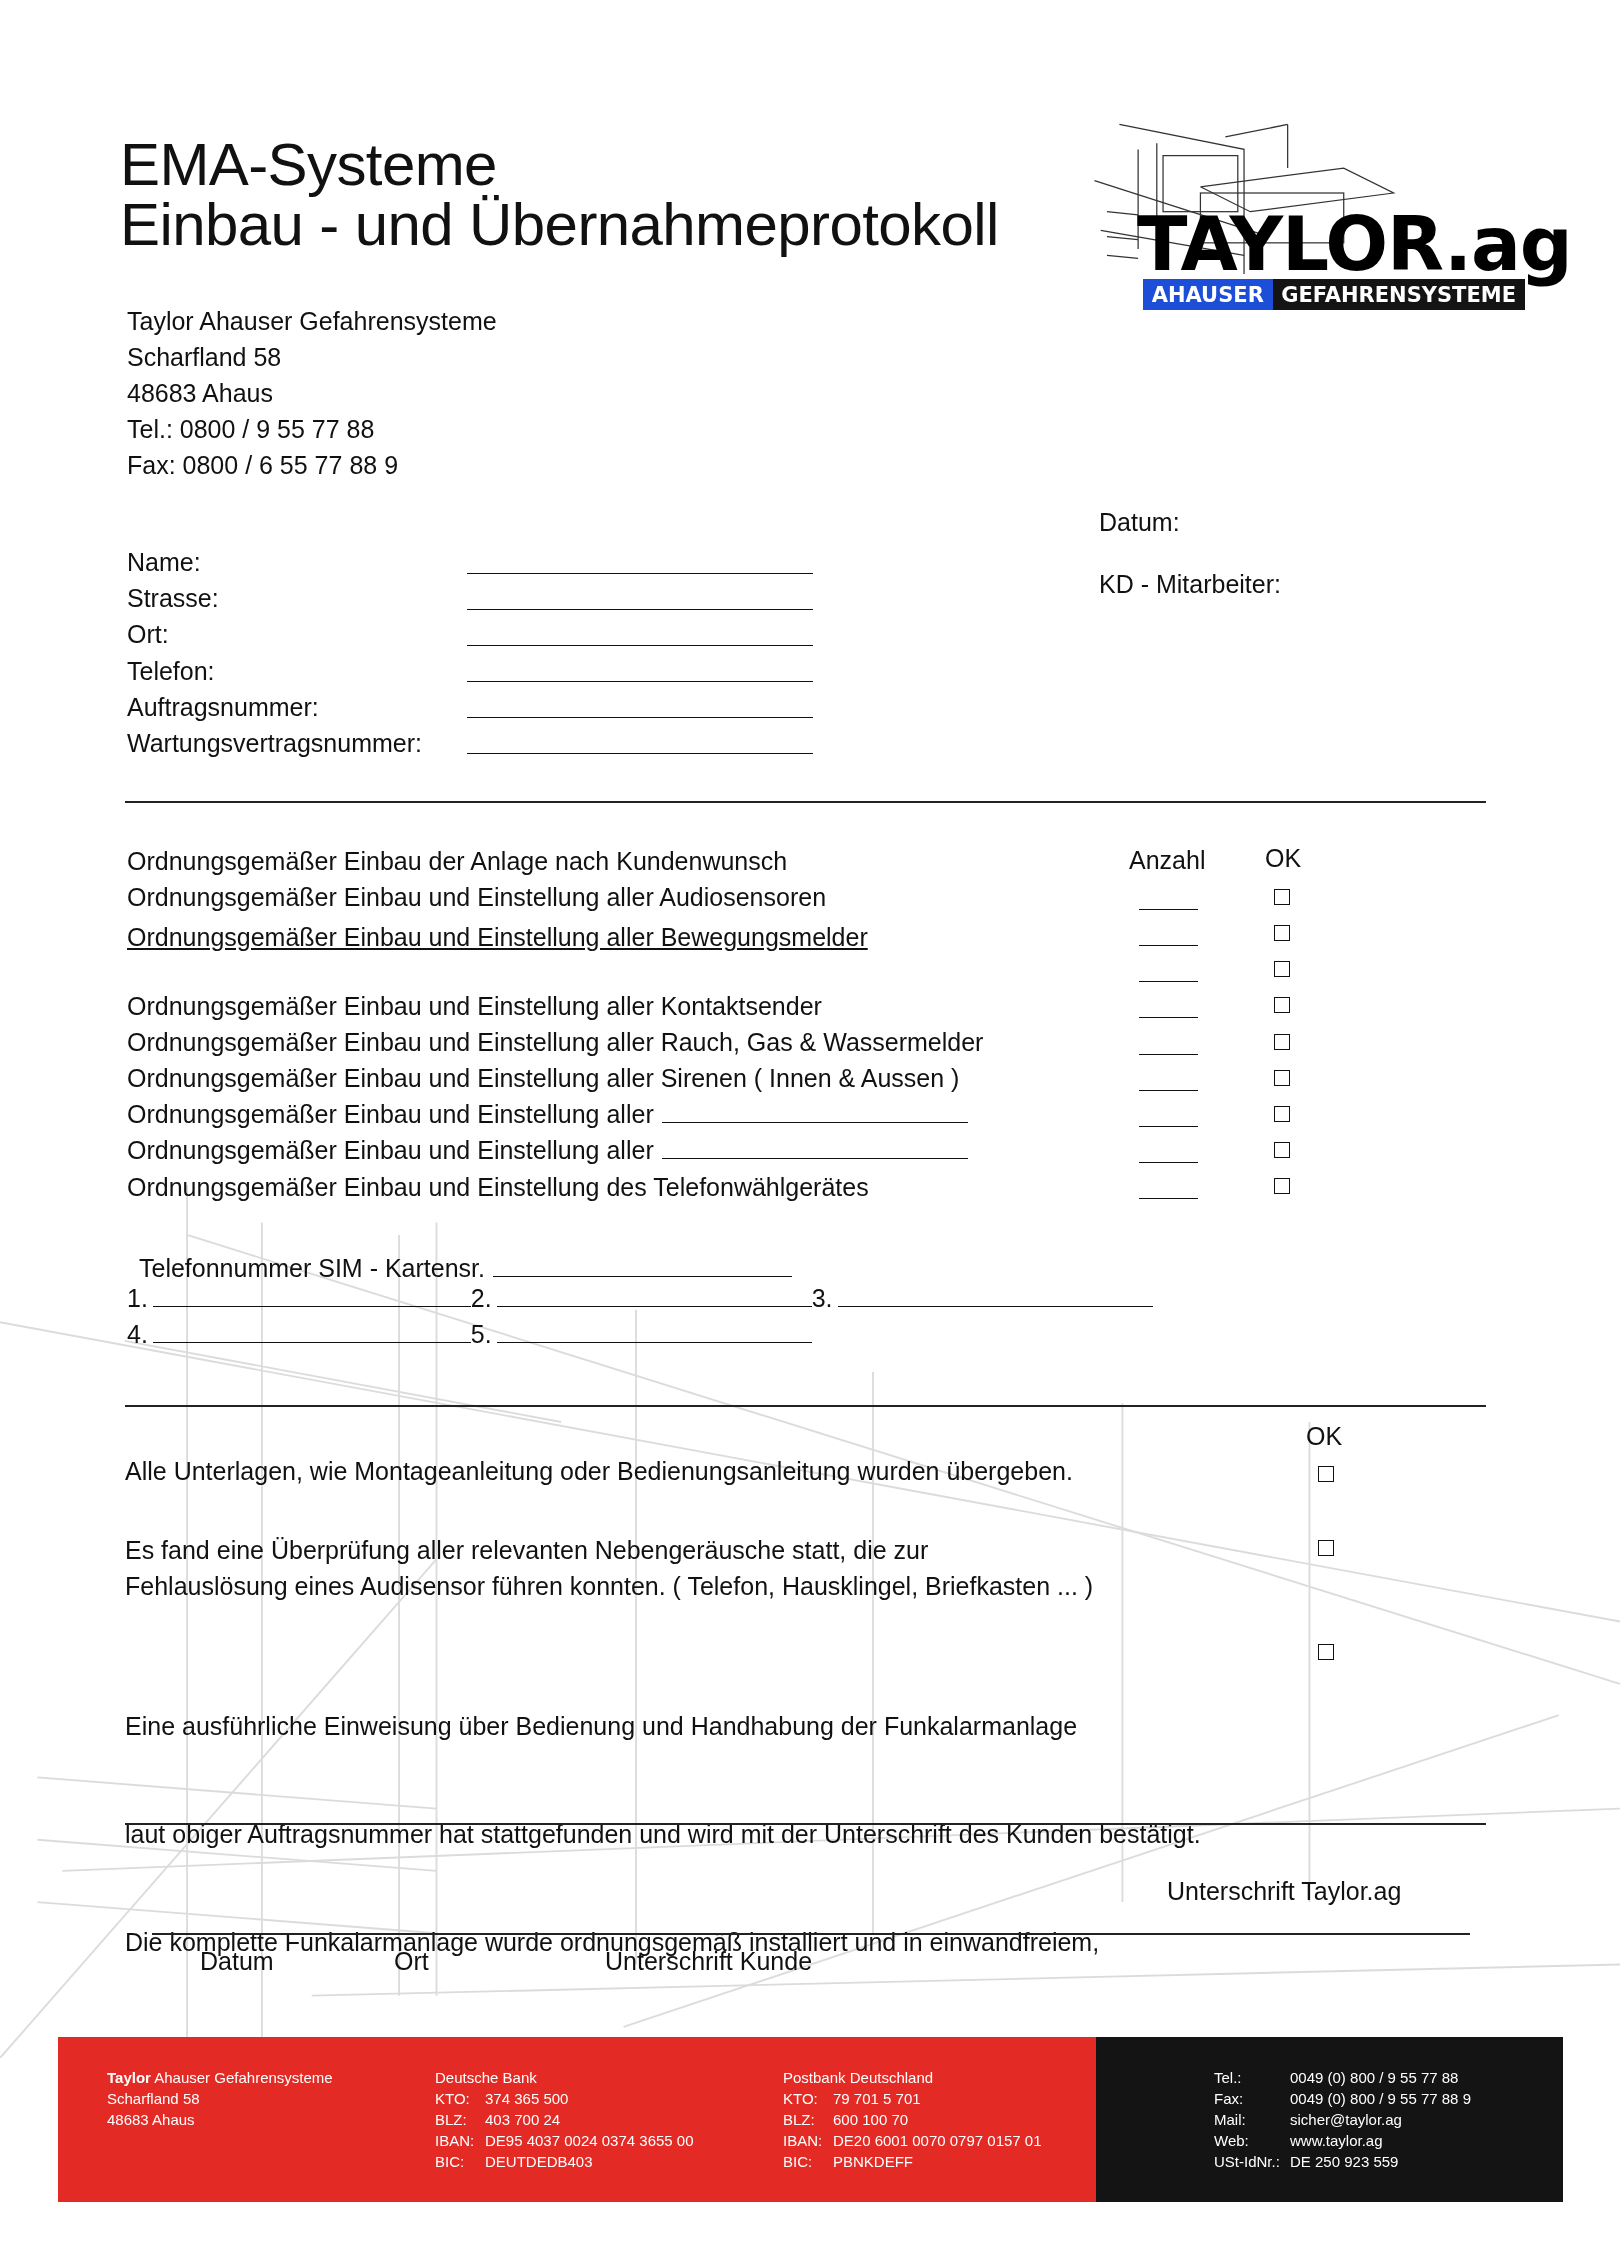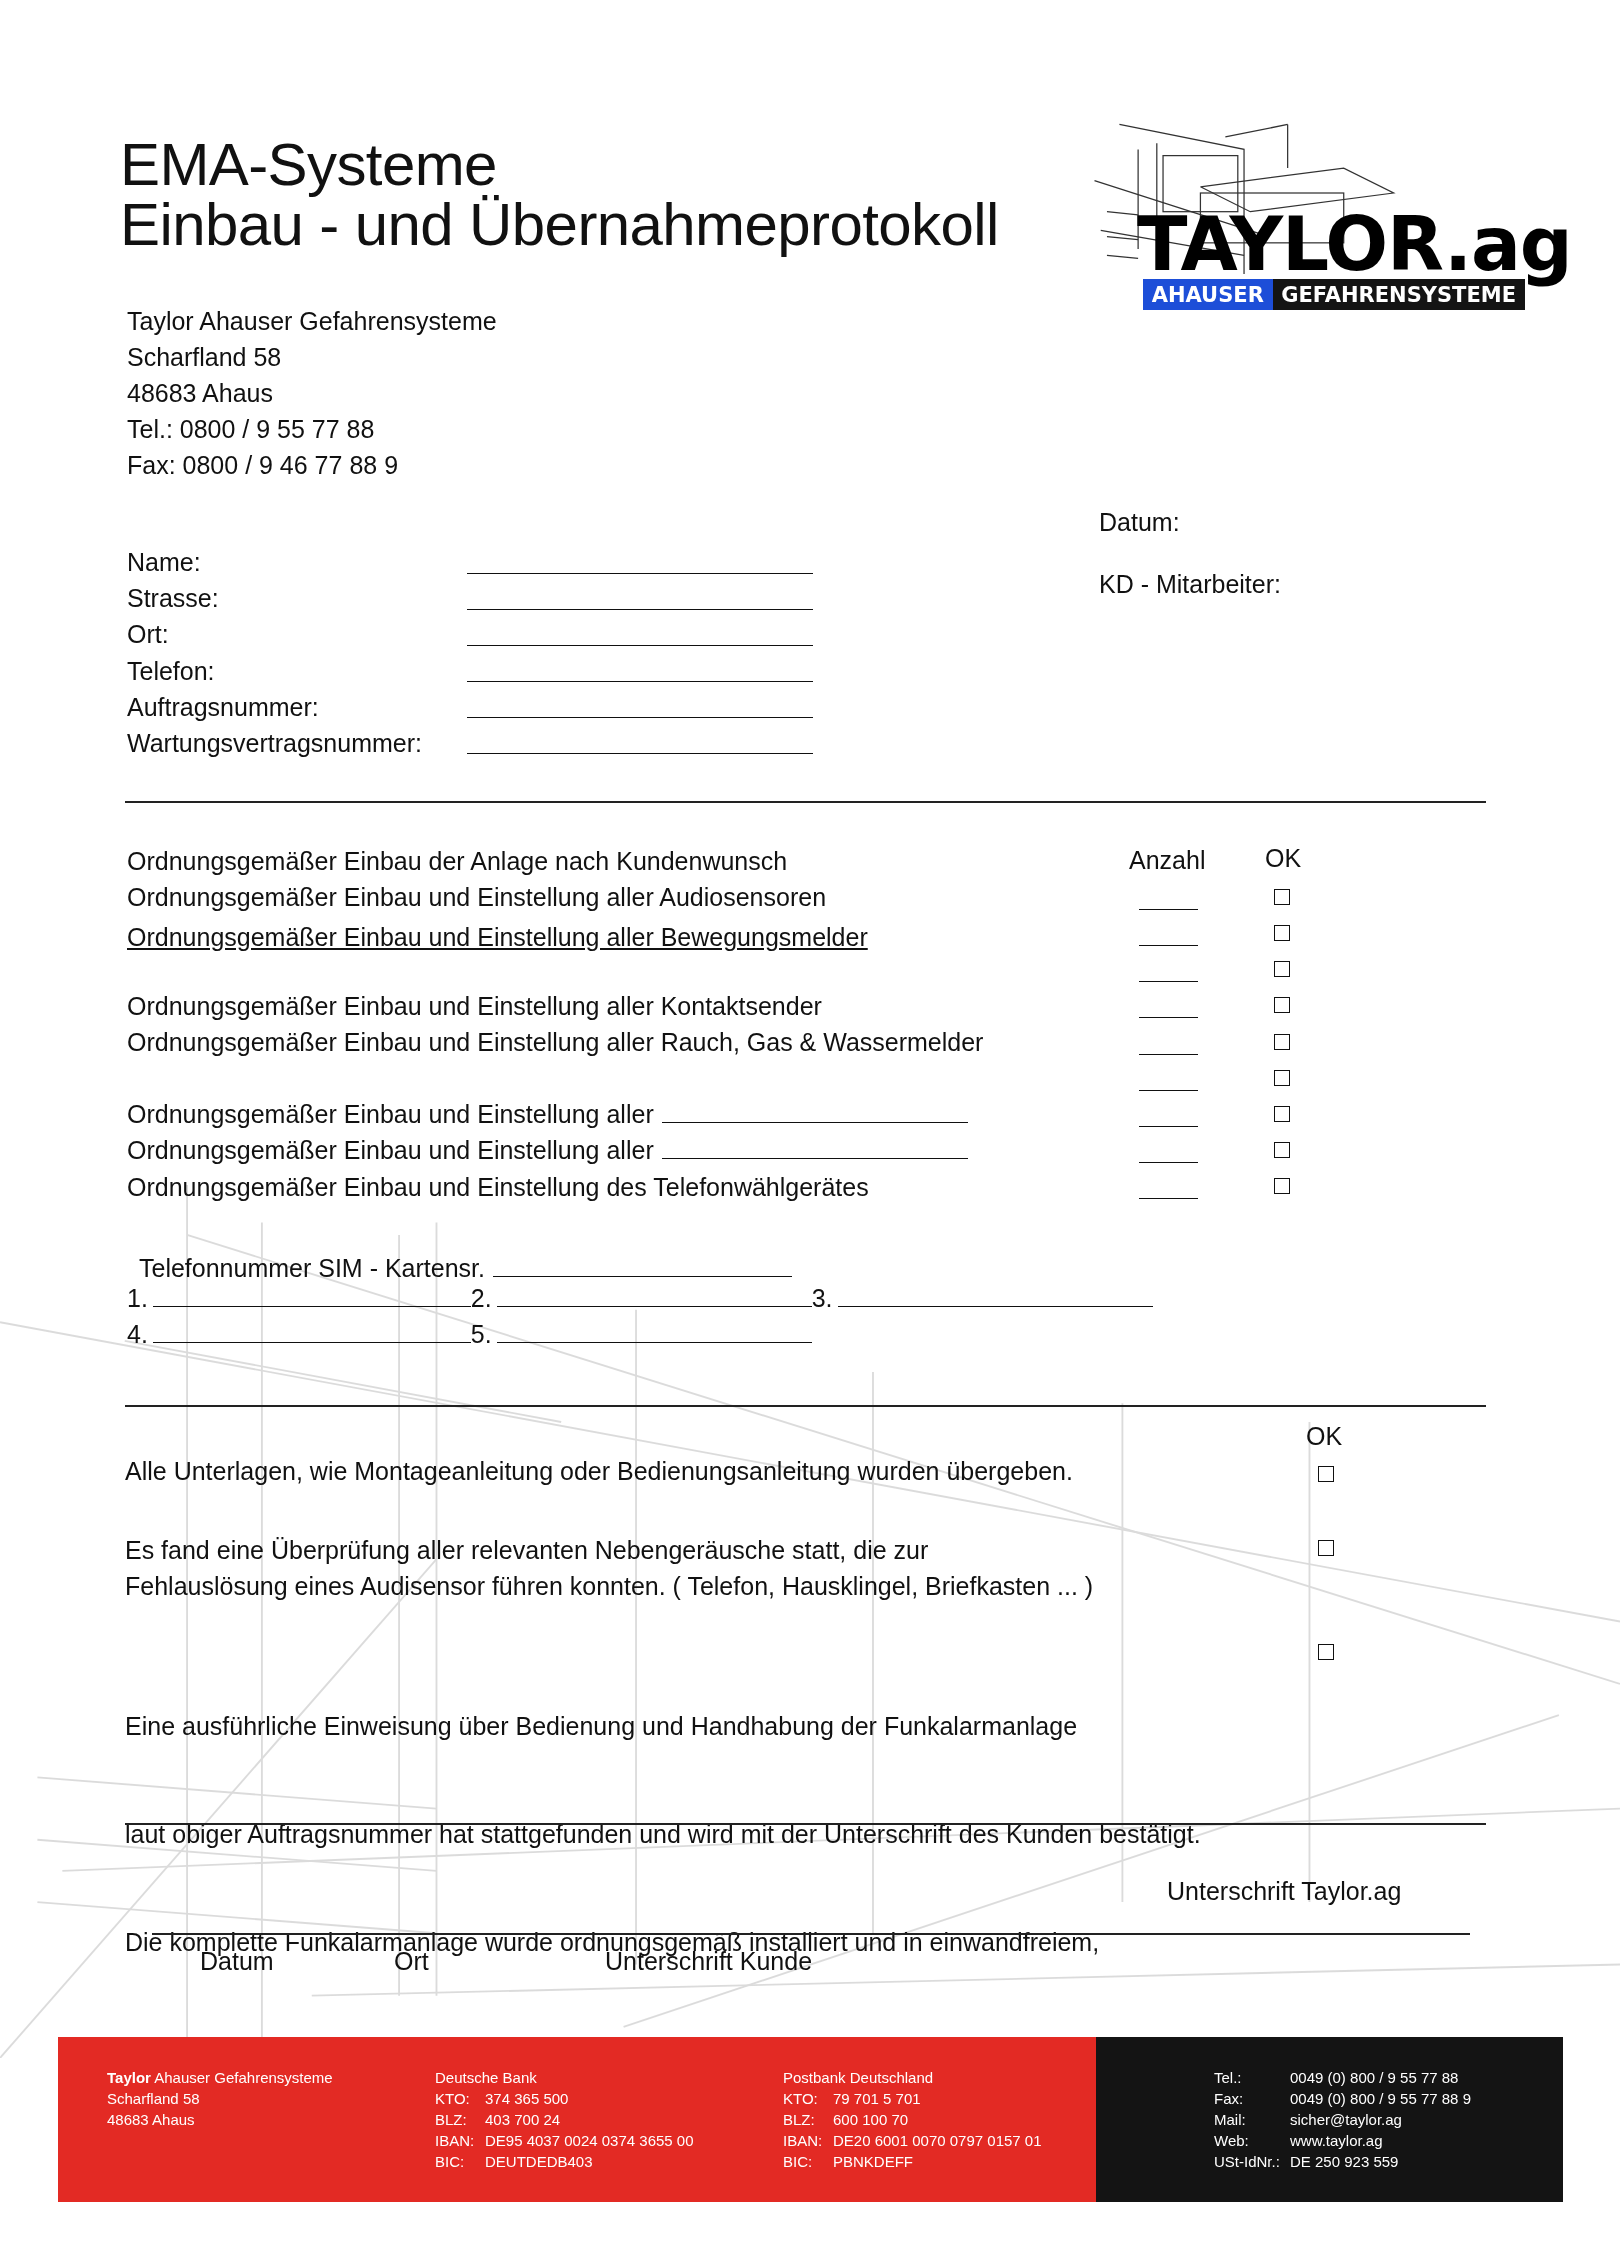--- a/index.html
+++ b/index.html
@@ -78,21 +78,21 @@
     <span style="background:#1d4ed8;">AHAUSER</span>
     <span style="background:#141414;">GEFAHRENSYSTEME</span>
   </div>
 </div>
 
 <div class="abs t" style="left:127px; top:303px; line-height:36px;">
   <div>Taylor Ahauser Gefahrensysteme</div>
   <div>Scharfland 58</div>
   <div>48683 Ahaus</div>
   <div>Tel.: 0800 / 9 55 77 88</div>
-  <div>Fax: 0800 / 9 46 77 88 9</div>
+  <div>Fax: 0800 / 6 55 77 88 9</div>
 </div>
 
 <div class="abs t" style="left:1099px; top:510px;">Datum:</div>
 <div class="abs t" style="left:1099px; top:572px;">KD - Mitarbeiter:</div>
 
 <div class="abs" style="left:127px; top:550px;">
   <div class="t" style="position:absolute; top:0;">Name:</div>
   <div class="t" style="position:absolute; top:36px;">Strasse:</div>
   <div class="t" style="position:absolute; top:72px;">Ort:</div>
   <div class="t" style="position:absolute; top:109px;">Telefon:</div>
@@ -126,20 +126,21 @@
   <div class="cb" style="left:1147px; top:112px;"></div>
 
   <div class="t abs" style="top:145px;">Ordnungsgemäßer Einbau und Einstellung aller Kontaktsender</div>
   <div class="anz" style="left:1012px; top:168px;"></div>
   <div class="cb" style="left:1147px; top:148px;"></div>
 
   <div class="t abs" style="top:181px;">Ordnungsgemäßer Einbau und Einstellung aller Rauch, Gas &amp; Wassermelder</div>
   <div class="anz" style="left:1012px; top:205px;"></div>
   <div class="cb" style="left:1147px; top:185px;"></div>
 
+  <div class="t abs" style="top:217px;">Ordnungsgemäßer Einbau und Einstellung aller Sirenen ( Innen &amp; Aussen )</div>
   <div class="anz" style="left:1012px; top:241px;"></div>
   <div class="cb" style="left:1147px; top:221px;"></div>
 
   <div class="abs" style="top:253px; white-space:nowrap;">
     <span class="t">Ordnungsgemäßer Einbau und Einstellung aller</span>
     <span class="blank" style="width:306px; margin-left:5px;"></span>
   </div>
   <div class="anz" style="left:1012px; top:277px;"></div>
   <div class="cb" style="left:1147px; top:257px;"></div>
 

